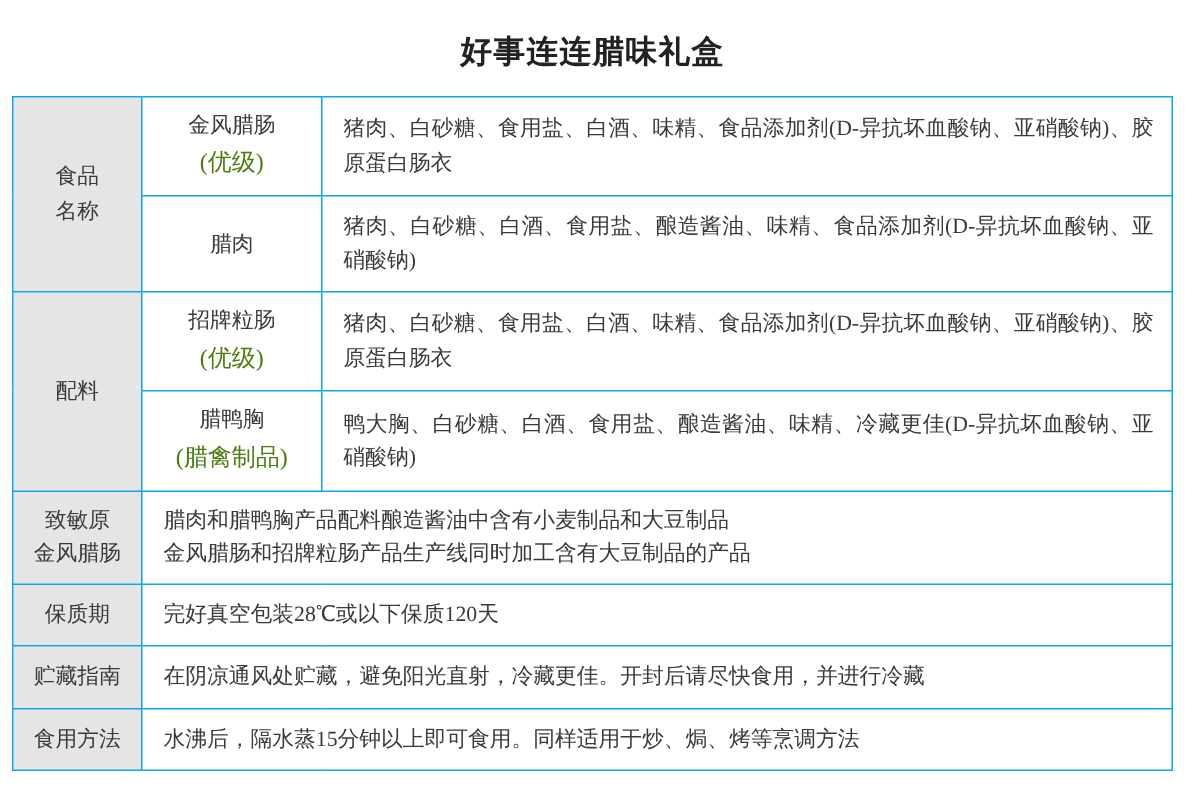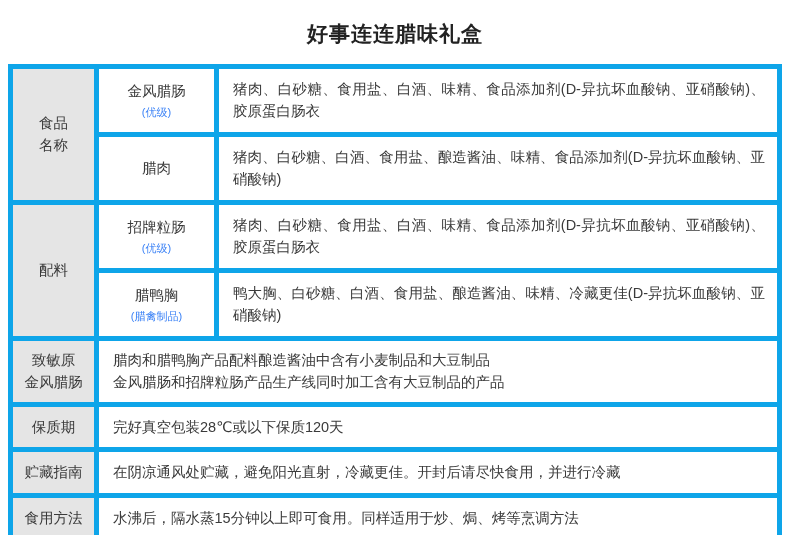--- a/index.html
+++ b/index.html
@@ -29,25 +29,26 @@
     color: #222222;
     letter-spacing: 1px;
     padding: 12px 0 16px 0;
   }
   table.spec {
     width: 774px;
     border-collapse: collapse;
     table-layout: fixed;
   }
   table.spec td {
-    border: 5px solid #0ea5e9;
+    border: 1px solid #0ea5e9;
     vertical-align: middle;
     font-size: 14.5px;
     line-height: 1.55;
     color: #3a3a3a;
+    font-family: Liberation Serif, serif;
   }
   .col-label {
     width: 86px;
   }
   .col-name {
     width: 120px;
   }
   .label-cell {
     background: #e5e5e5;
     text-align: center;
@@ -59,22 +60,22 @@
     display: block;
   }
   .name-cell {
     text-align: center;
     padding: 8px 4px;
     font-size: 15px;
     color: #2e2e2e;
   }
   .name-cell .grade {
     display: block;
-    font-size: 11px;
-    color: #3b82f6;
+    font-size: 16px;
+    color: #4d7c0f;
     margin-top: 2px;
   }
   .ingredient-cell {
     padding: 9px 12px 9px 14px;
     text-align: justify;
     line-height: 1.62;
     font-size: 14.5px;
     color: #3a3a3a;
   }
   .allergen-cell {

